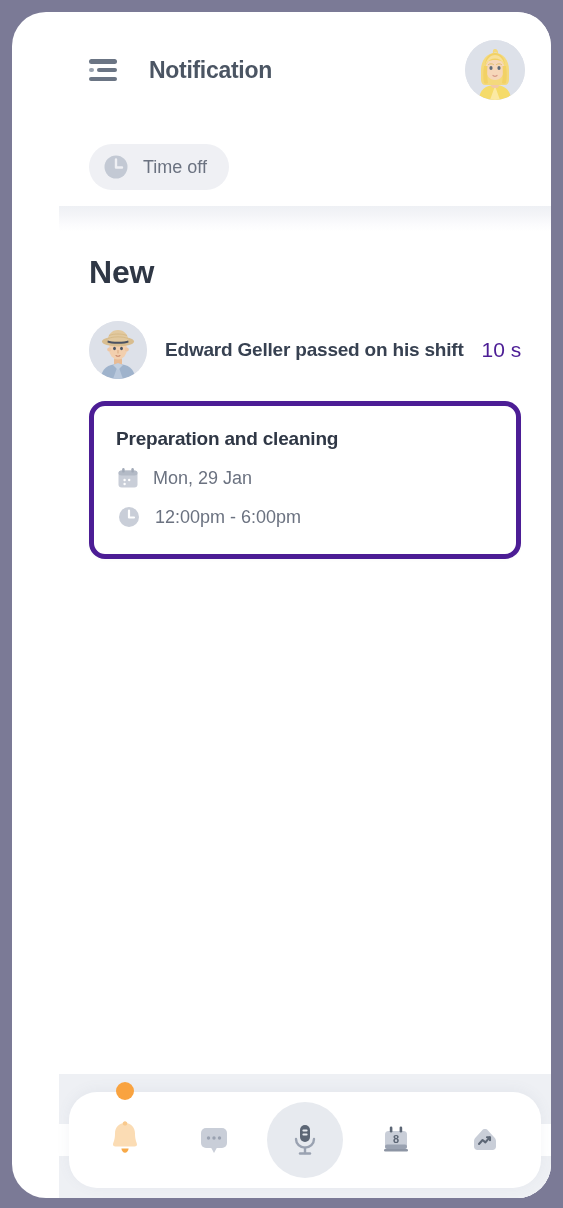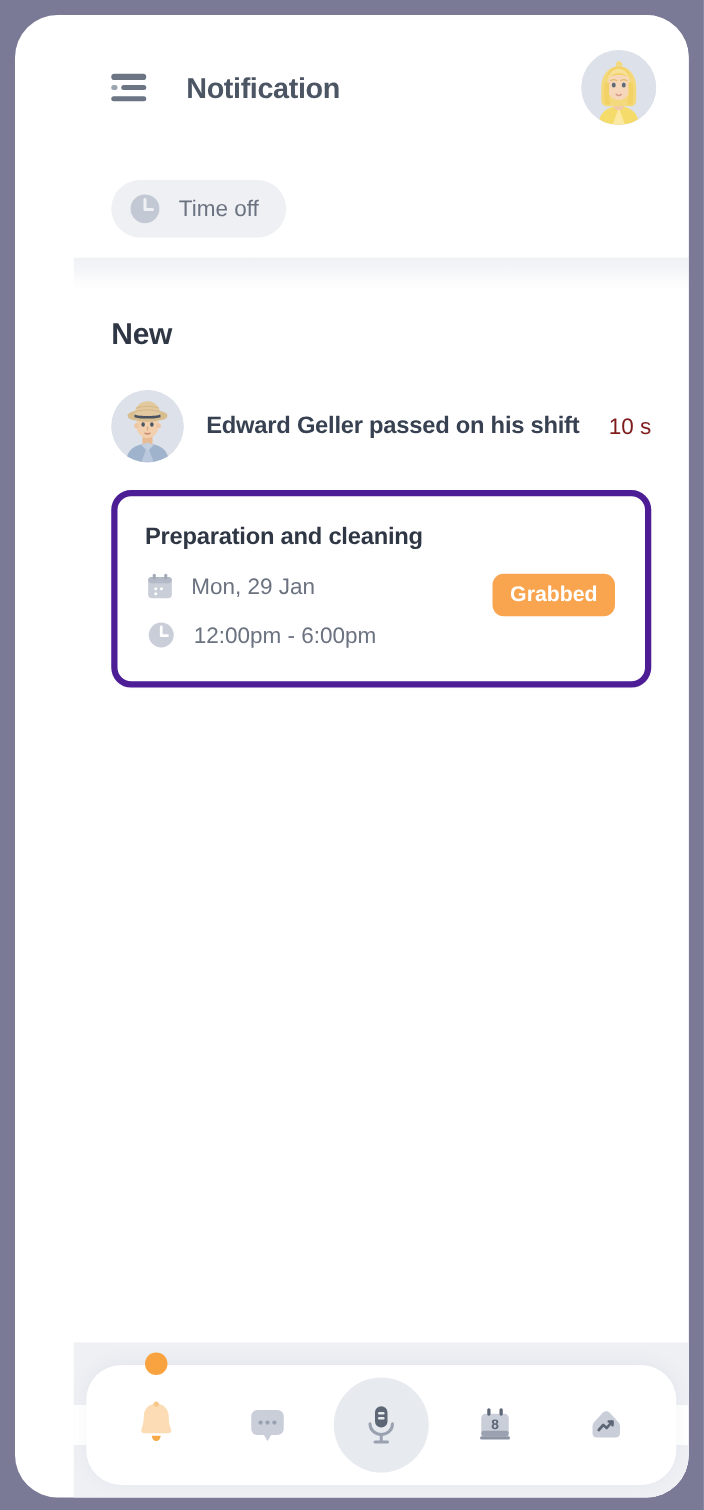--- a/index.html
+++ b/index.html
@@ -159,21 +159,21 @@
   
   .content {
     flex: 1 1 auto;
     background: #ffffff;
     padding: 22px 30px 0 30px;
     overflow: hidden;
     position: relative;
   }
 
   .section-title {
-    font-size: 24px;
+    font-size: 32px;
     font-weight: bold;
     color: #2f3745;
     letter-spacing: -0.2px;
     margin-bottom: 30px;
   }
 
   .notif-row {
     display: flex;
     align-items: center;
     gap: 18px;
@@ -193,22 +193,22 @@
   .notif-text {
     font-size: 19px;
     font-weight: bold;
     color: #374151;
     letter-spacing: -0.2px;
     flex: 1 1 auto;
     white-space: nowrap;
   }
 
   .notif-time {
-    font-size: 18px;
-    color: #7f1d1d;
+    font-size: 21px;
+    color: #4c1d95;
     flex: 0 0 auto;
     white-space: nowrap;
   }
 
   
   .shift-card {
     border: 5px solid #4c1d95;
     border-radius: 16px;
     background: #ffffff;
     padding: 22px 24px 24px 22px;
@@ -474,21 +474,20 @@
               <span class="meta-text">Mon, 29 Jan</span>
             </div>
             <div class="shift-meta">
               <svg class="icon-clock-card" viewBox="0 0 26 26">
                 <circle cx="13" cy="13" r="10" fill="#c9ced8"></circle>
                 <path d="M13 6.5v7h5" stroke="#ffffff" stroke-width="2.2" fill="none" stroke-linecap="round" stroke-linejoin="round"></path>
               </svg>
               <span class="meta-text">12:00pm - 6:00pm</span>
             </div>
           </div>
-          <button class="status-badge">Grabbed</button>
         </div>
       </div>
 
     </div>
 
     <div class="bottom-nav-area">
       <div class="nav-bg-grey"></div>
       <div class="nav-bg-grey-lower"></div>
 
       <div class="bottom-nav">

